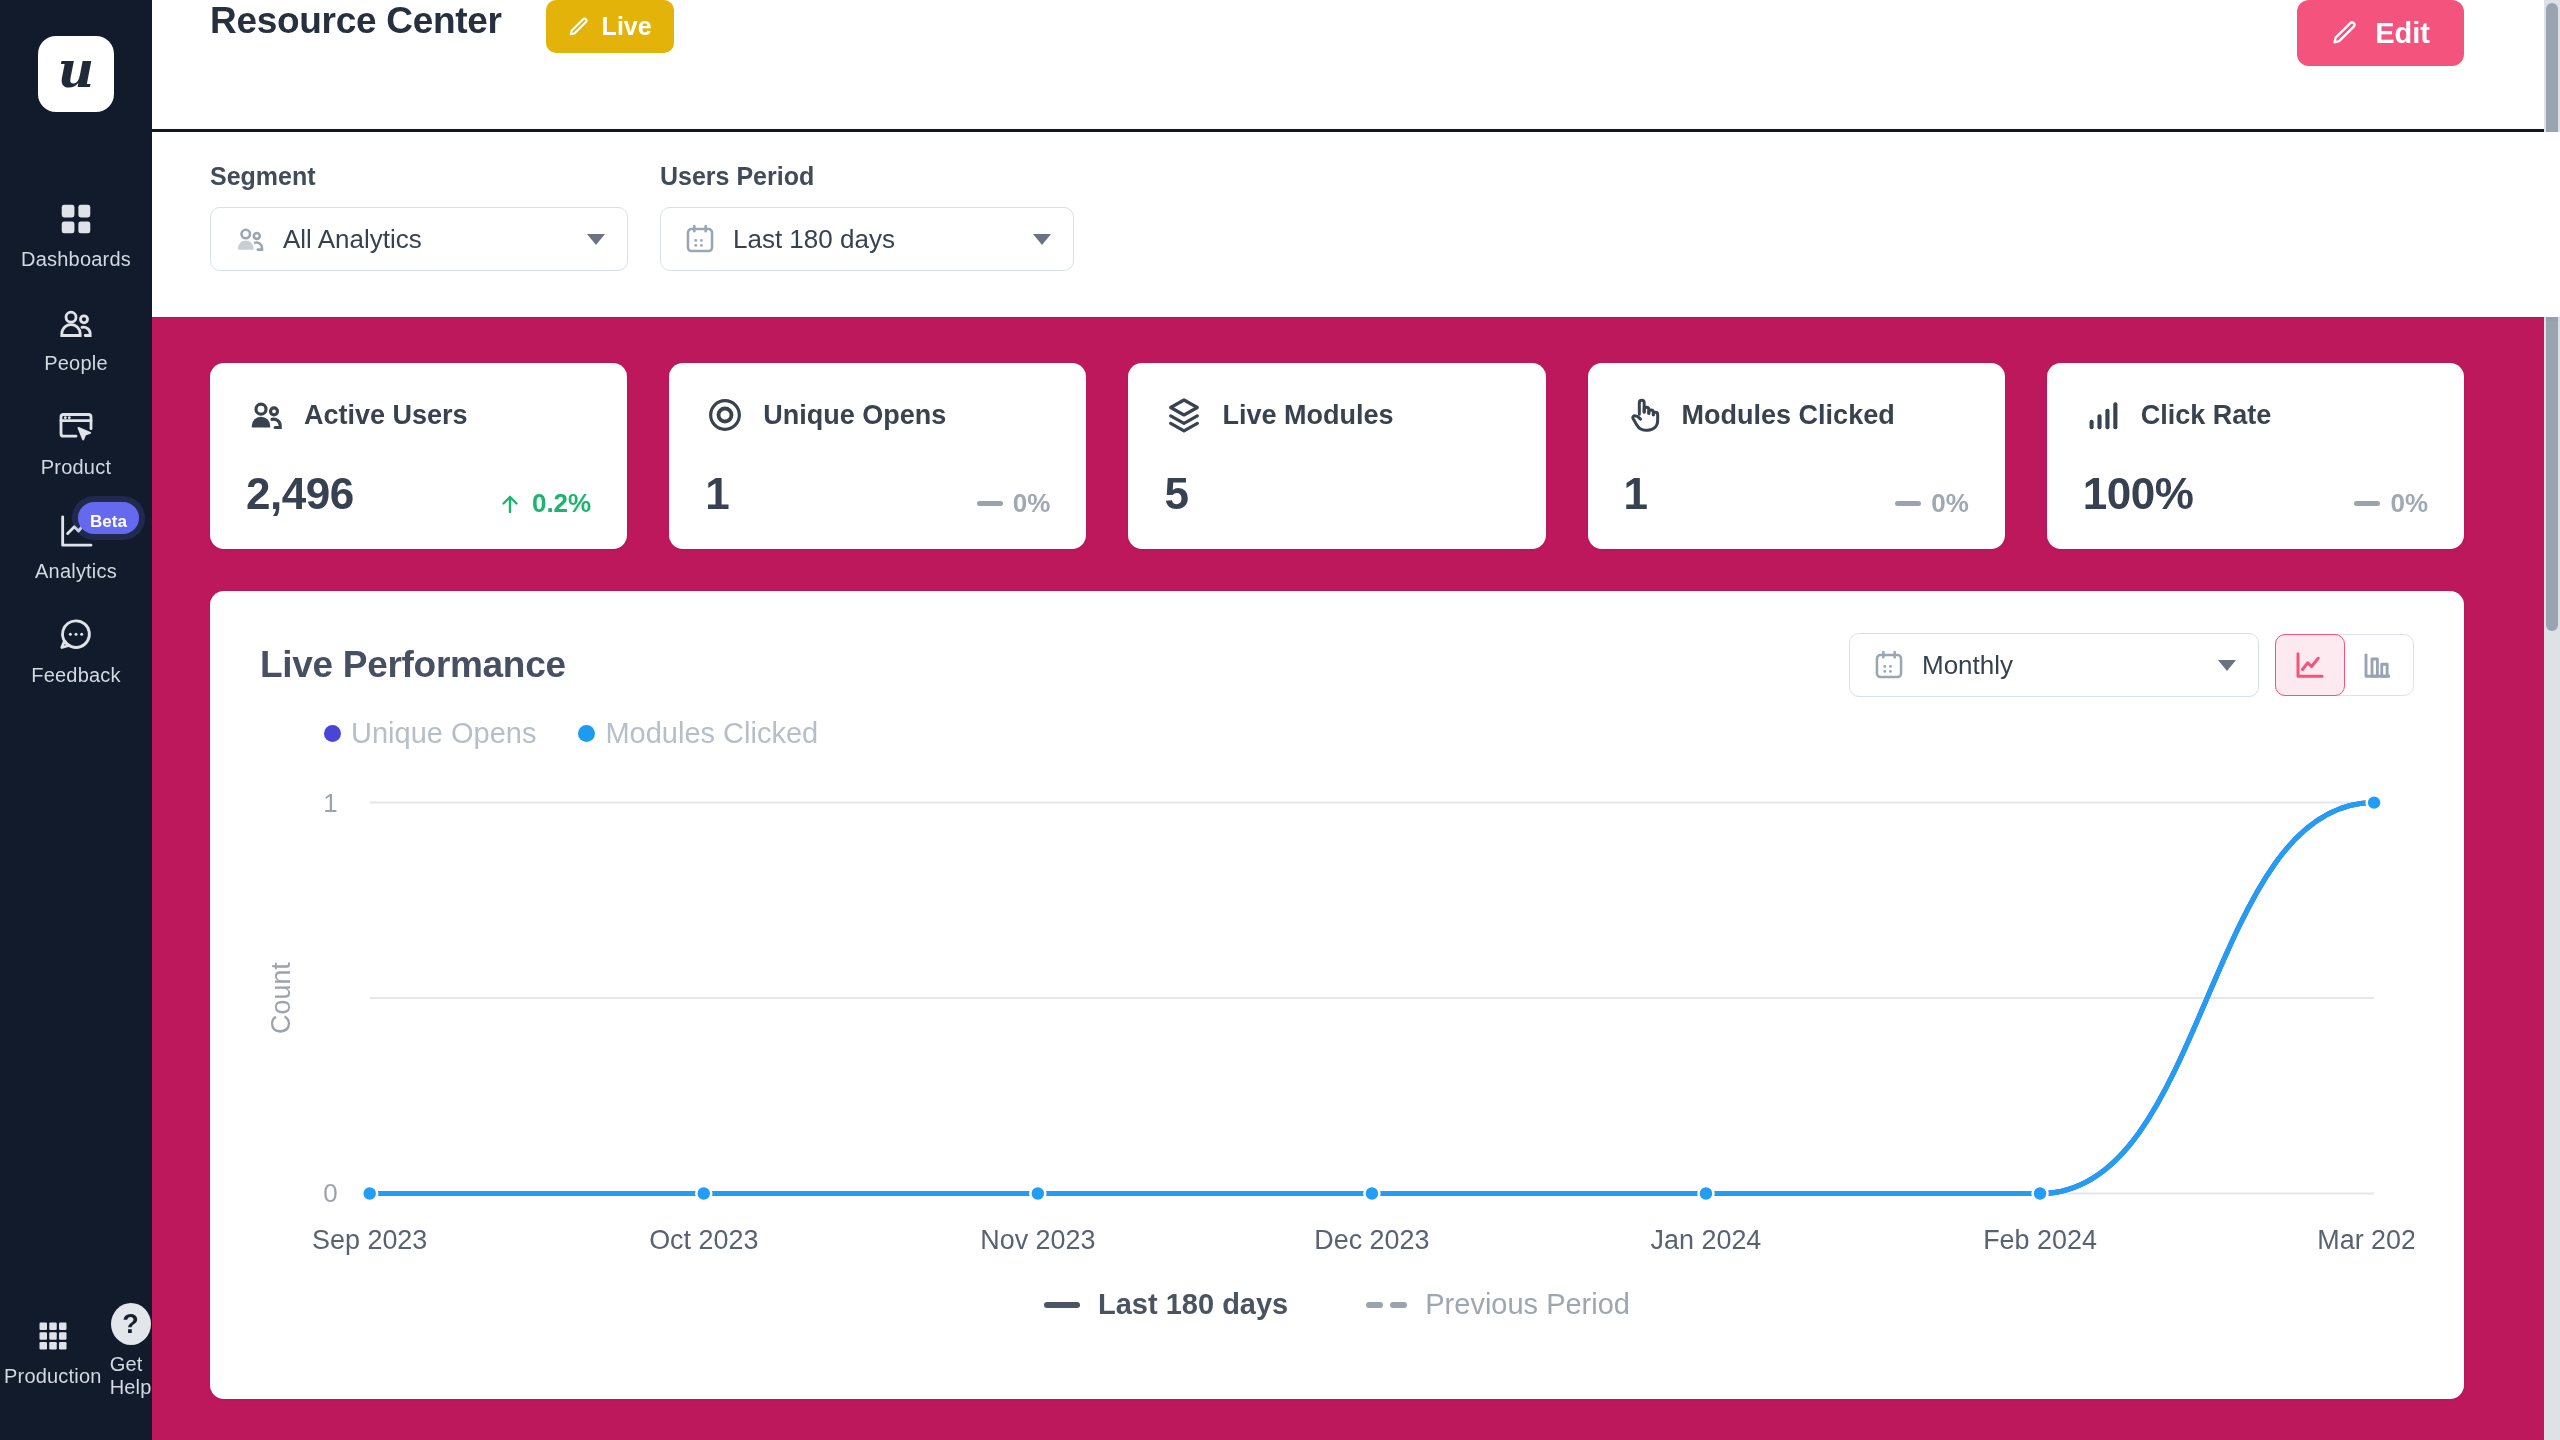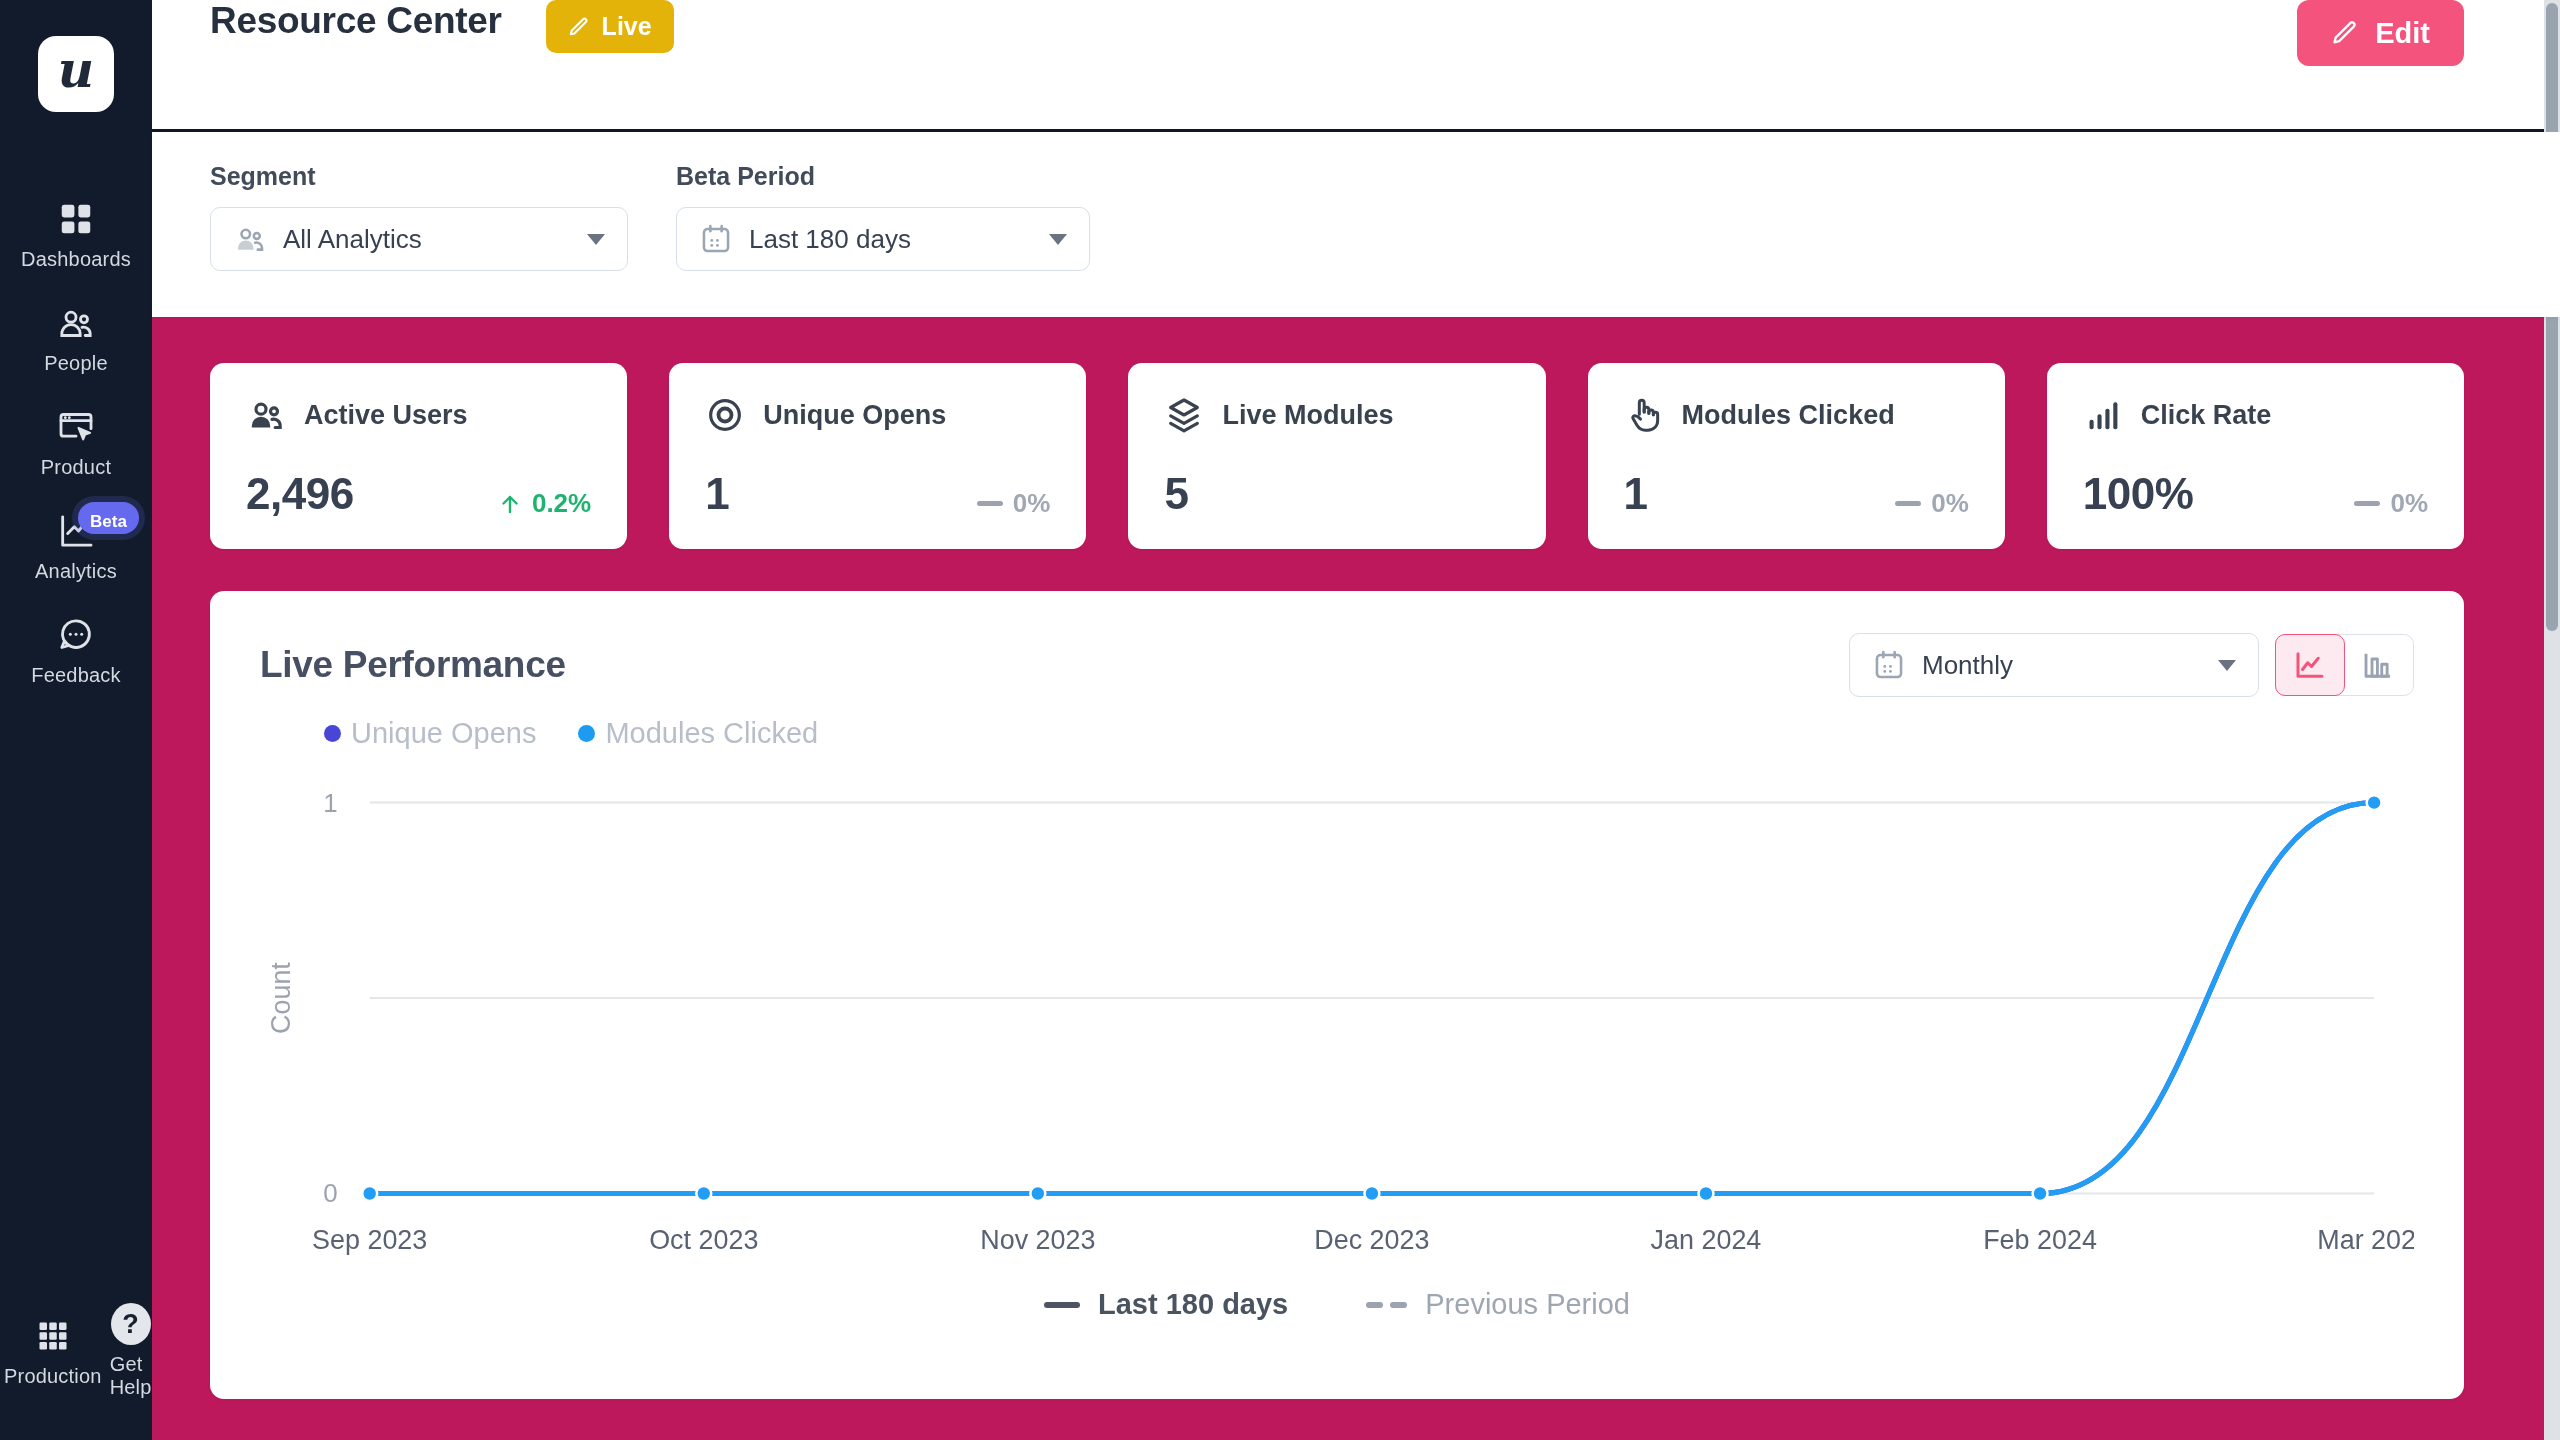--- a/index.html
+++ b/index.html
@@ -72,21 +72,21 @@
   }
   .edit-btn {
     margin-left:auto; background:#f3537d; color:#ffffff; border:none;
     border-radius:12px; padding:0 34px; height:66px; font-size:29px; font-weight:600;
     display:flex; align-items:center; gap:16px; cursor:pointer;
     font-family:inherit;
   }
 
   .filterbar {
     background:#ffffff; padding:30px 91px 46px 58px;
-    display:flex; gap:48px;
+    display:flex; gap:32px;
     box-shadow:0 2px 3px rgba(15,23,42,0.05);
     position:relative; z-index:2;
   }
   .filter-group { display:flex; flex-direction:column; }
   .filter-label { font-size:25px; font-weight:600; color:#414b5a; margin-bottom:16px; }
   .select {
     height:64px; border:1.5px solid #d8dfeb; border-radius:10px; background:#fff;
     display:flex; align-items:center; padding:0 22px; cursor:pointer;
   }
   .select .sel-ico { color:#9aa6b4; display:flex; margin-right:16px; }
@@ -304,21 +304,21 @@
             <path d="M3.5 19.5v-1a5.5 5.5 0 0 1 11 0v1z" fill="currentColor" stroke="none" opacity="0.55"></path>
             <path d="M15.6 14.6a4 4 0 0 1 4.9 3.9v1h-3"></path>
           </svg>
         </span>
         <span class="sel-val">All Analytics</span>
         <span class="caret"></span>
       </div>
     </div>
 
     <div class="filter-group">
-      <span class="filter-label">Beta Period</span>
+      <span class="filter-label">Users Period</span>
       <div class="select period">
         <span class="sel-ico">
           <svg class="icon" width="34" height="34" viewBox="0 0 24 24" fill="none" stroke="currentColor" stroke-width="1.8" stroke-linecap="round">
             <rect x="3.5" y="5" width="17" height="15.5" rx="2.5"></rect>
             <line x1="8" y1="2.8" x2="8" y2="6.5"></line>
               <line x1="16" y1="2.8" x2="16" y2="6.5"></line>
             <circle cx="9" cy="13" r="1" fill="currentColor" stroke="none"></circle>
               <circle cx="13" cy="13" r="1" fill="currentColor" stroke="none"></circle>
             <circle cx="9" cy="16.5" r="1" fill="currentColor" stroke="none"></circle>
               <circle cx="13" cy="16.5" r="1" fill="currentColor" stroke="none"></circle>

